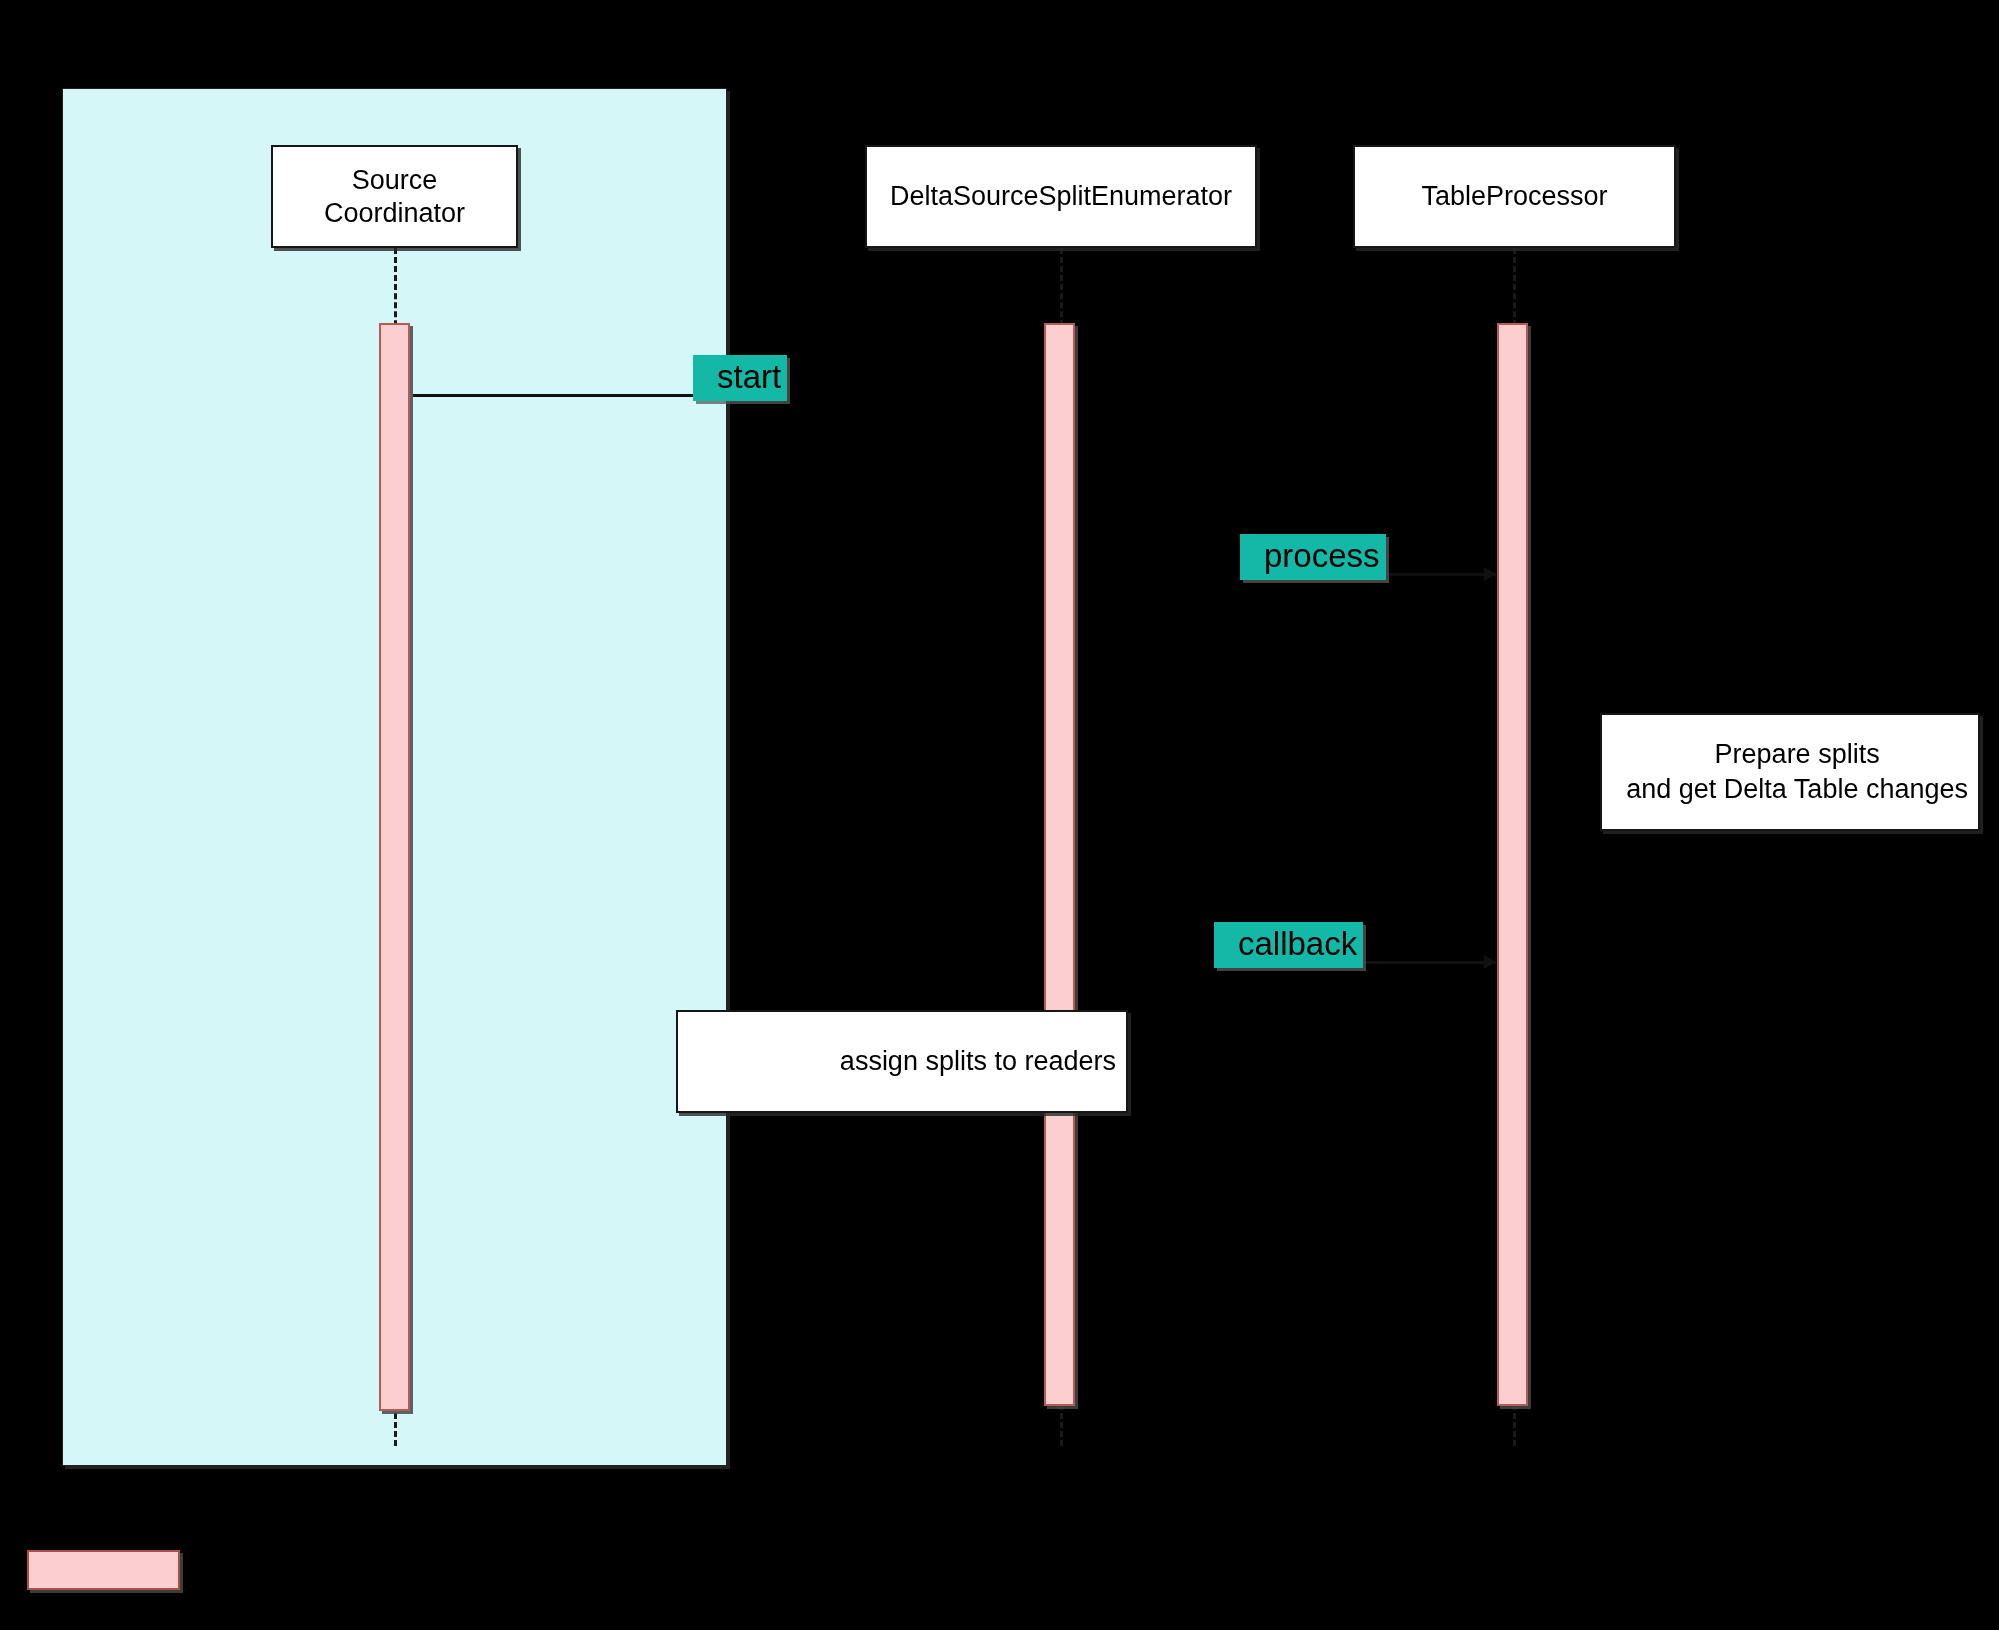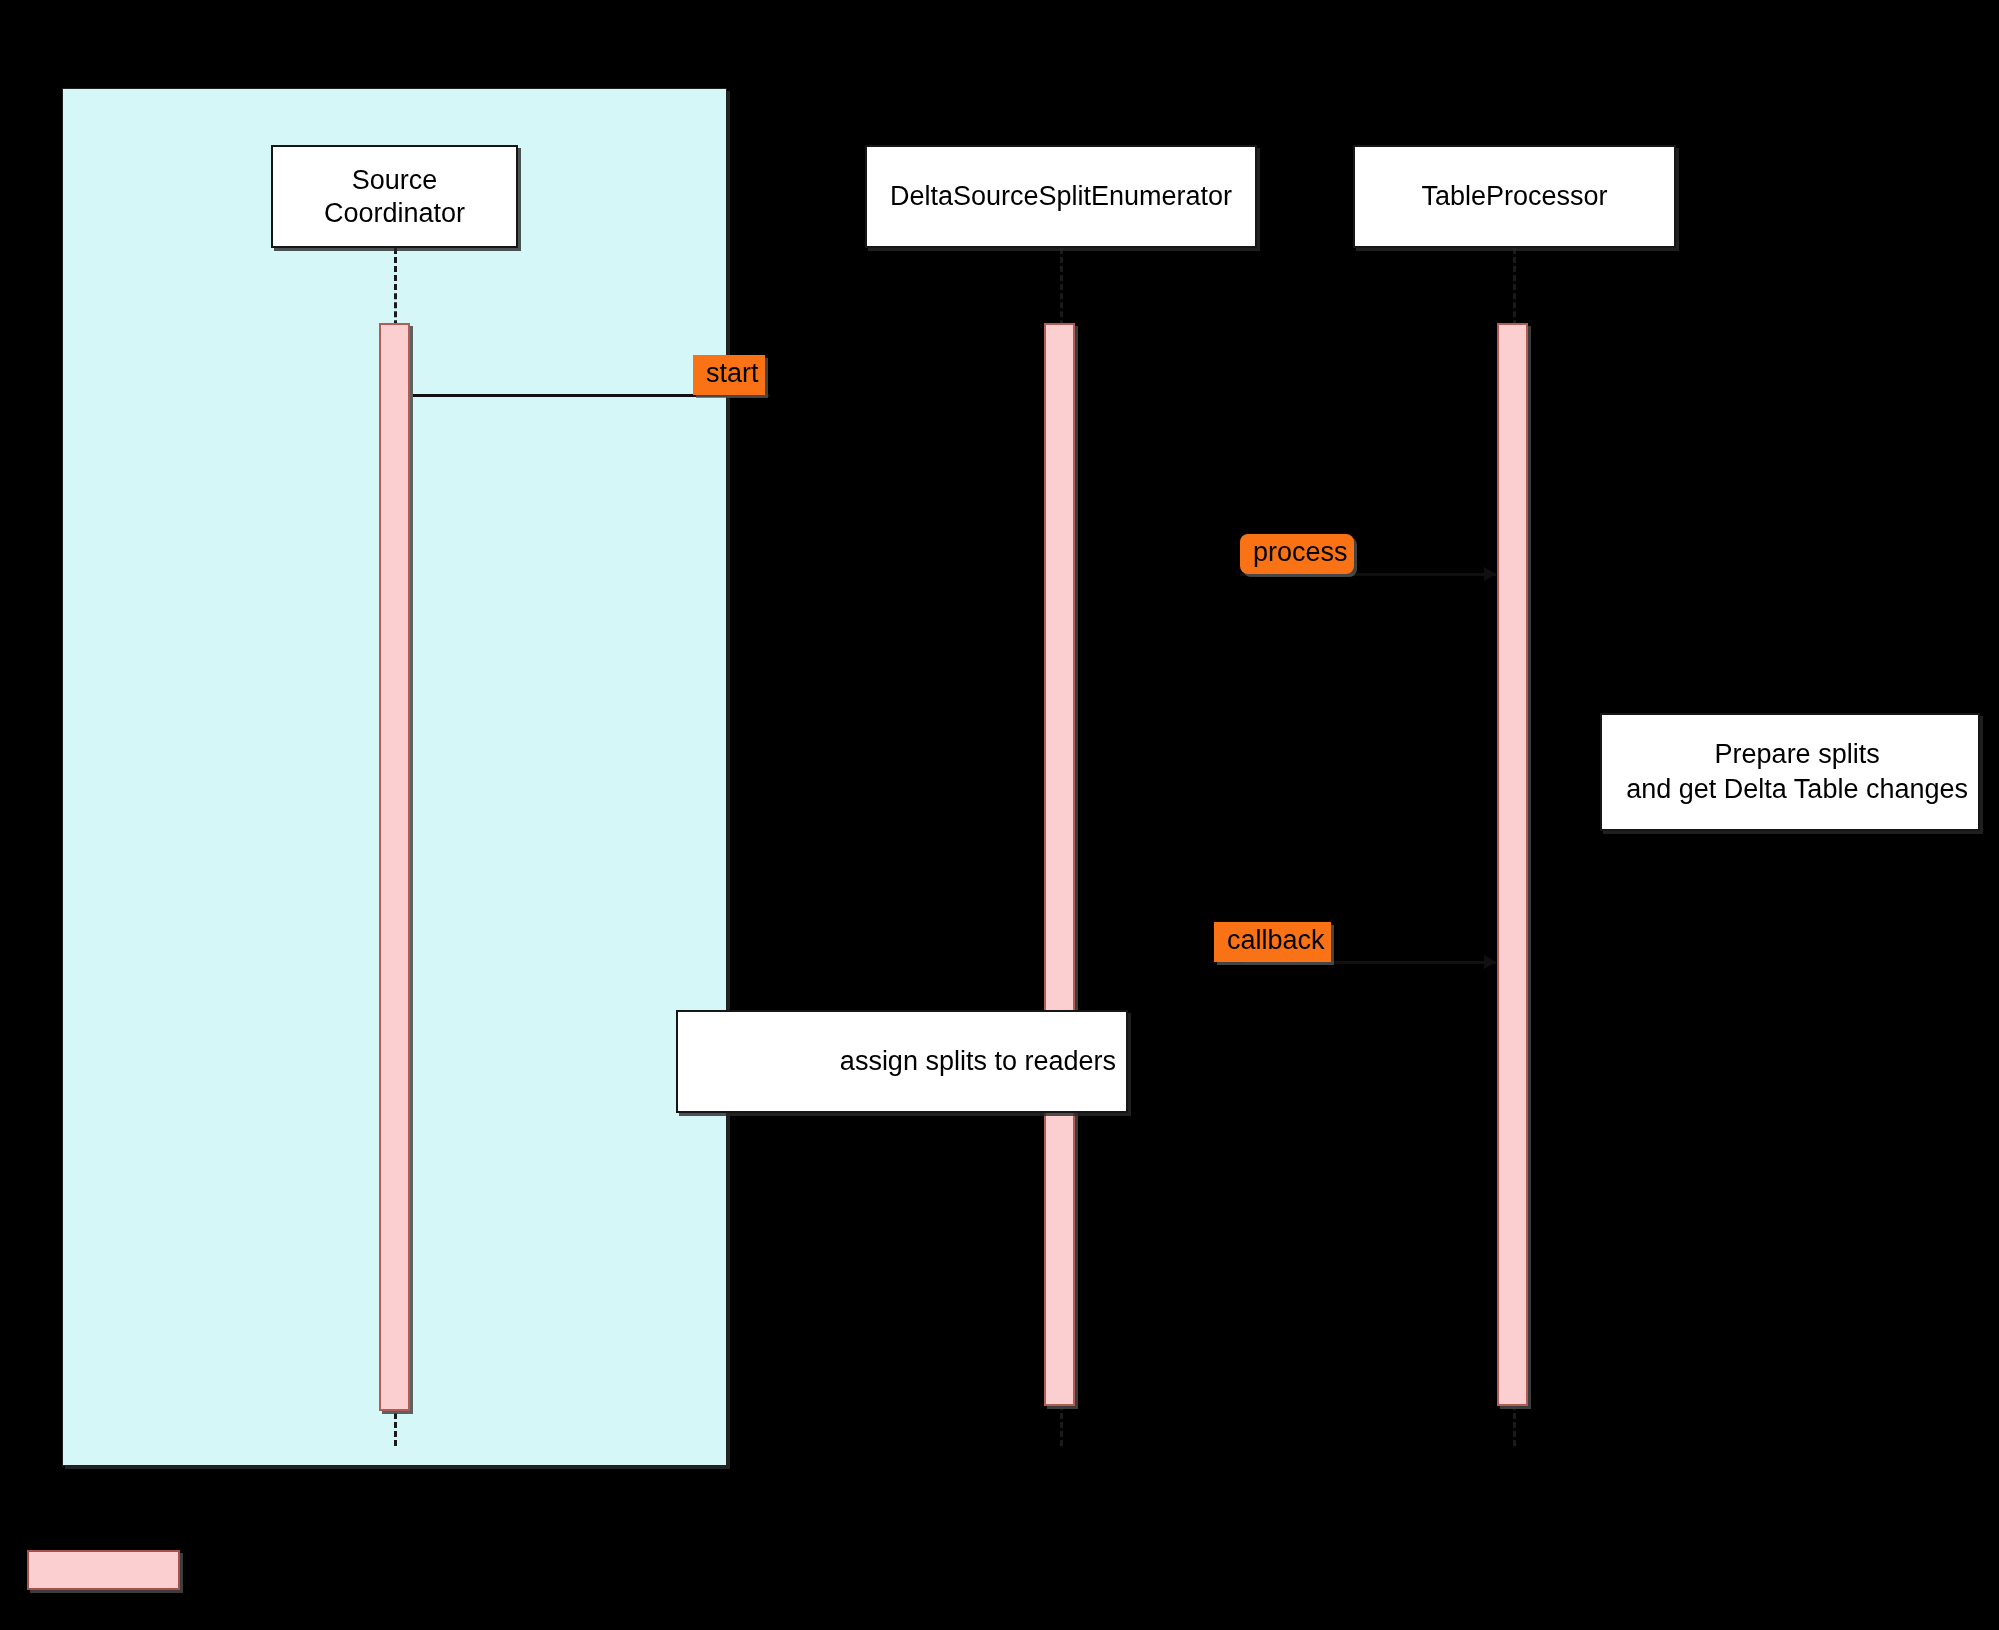--- a/index.html
+++ b/index.html
@@ -70,25 +70,25 @@
     position: absolute;
     width: 0; height: 0;
     border-top: 7px solid transparent;
     border-bottom: 7px solid transparent;
     border-left: 12px solid #101010;
   }
 
   
   .msg-label {
     position: absolute;
-    background: #f97316;
+    background: #14b8a6;
     color: #000000;
-    font-size: 27px;
+    font-size: 33px;
     line-height: 1.1;
-    padding: 4px 6px 6px 13px;
+    padding: 4px 6px 6px 24px;
     white-space: nowrap;
     box-shadow: 3px 3px 0 rgba(90,90,90,0.75);
     box-sizing: border-box;
   }
 
   
   .note {
     position: absolute;
     background: #ffffff;
     border: 2px solid #161616;
@@ -138,21 +138,21 @@
   </div>
   <div class="participant" id="participant-2" style="left: 1353px; top: 145px; width: 323px; height: 103px;">
     <span>TableProcessor</span>
   </div>
 
   <div class="msg-line" id="msgline-0" style="left: 413px; top: 394px; width: 357px;"></div>
   <div class="msg-label" id="msglabel-0" style="left: 693px; top: 355px;">start</div>
 
   <div class="msg-line" id="msgline-1" style="left: 1240px; top: 573px; width: 256px;"></div>
   <div class="msg-head-right" id="msghead-1" style="top: 567px; left: 1484px;"></div>
-  <div class="msg-label" id="msglabel-1" style="left: 1240px; top: 534px; border-radius: 8px;">process</div>
+  <div class="msg-label" id="msglabel-1" style="left: 1240px; top: 534px;">process</div>
 
   <div class="msg-line" id="msgline-2" style="left: 1245px; top: 961px; width: 251px;"></div>
   <div class="msg-head-right" id="msghead-2" style="top: 955px; left: 1484px;"></div>
   <div class="msg-label" id="msglabel-2" style="left: 1214px; top: 922px;">callback</div>
 
   <div class="note" id="note-0" style="left: 1600px; top: 713px; width: 380px; height: 118px;">
     <span>Prepare splits
 and get Delta Table changes</span>
   </div>
   <div class="note" id="note-1" style="left: 660px; top: 1010px; width: 452px; height: 103px; margin-left: 16px;">

